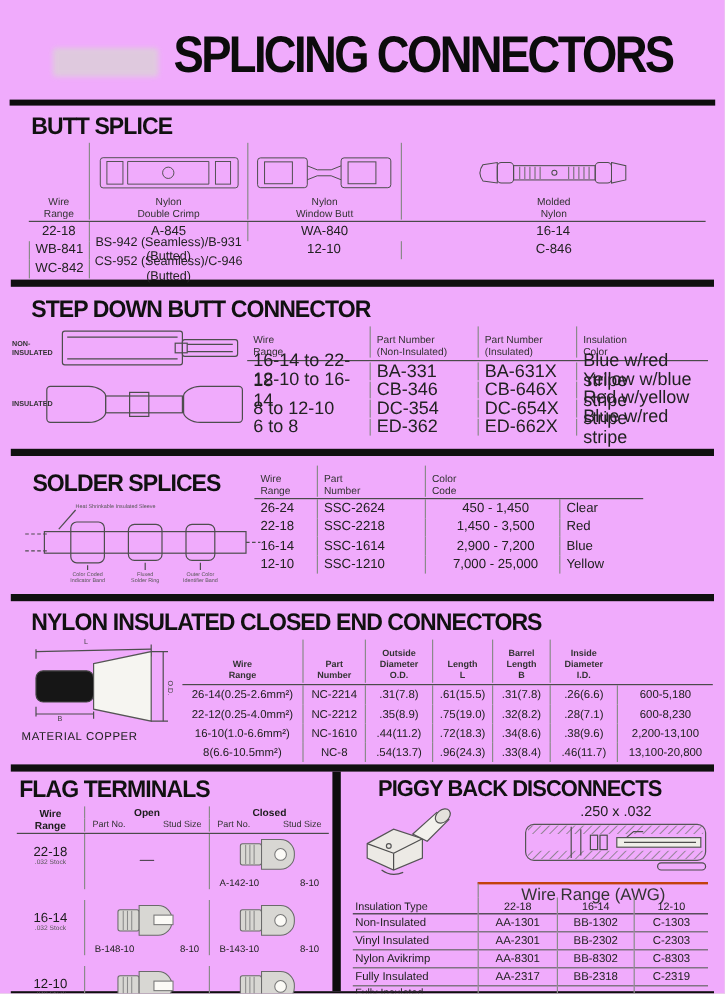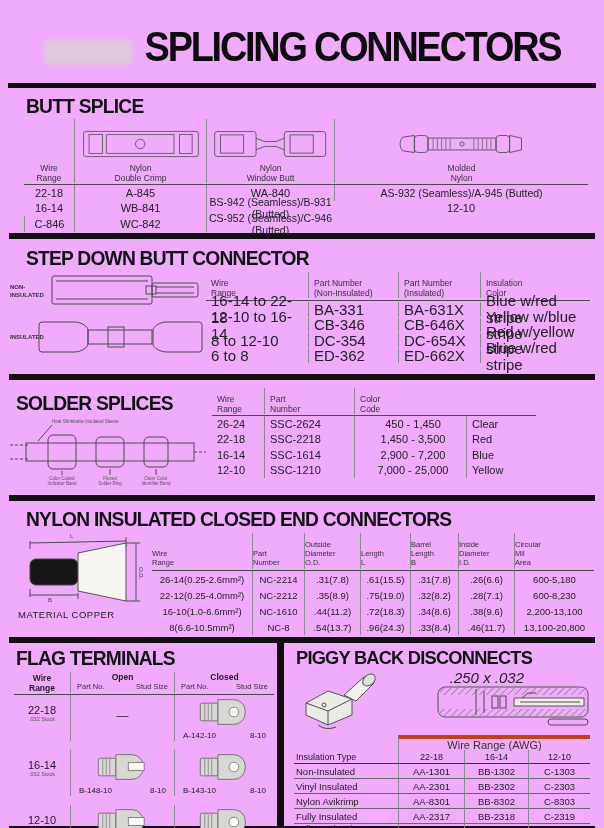--- a/index.html
+++ b/index.html
@@ -36,59 +36,59 @@
   #stepdown{height:127px;position:relative;}
   #stepdown .hd{margin:8px 0 2px 26px;}
   #sd-flex{display:flex;margin-left:10px;}
   #sd-illus{width:196px;position:relative;height:92px;}
   .tinylbl{font-size:6px;font-weight:bold;color:#333;line-height:1.25;white-space:pre-line;}
   #sd-table{display:grid;grid-template-columns:102px 90px 82px 110px;}
   #sd-table .chead{height:26px;padding-left:5px;}
   #sd-table .cell{height:14.5px;font-size:15px;padding-left:5px;}
   
   #solder{height:107px;position:relative;}
-  #sol-left{position:absolute;left:0;top:4px;width:210px;}
+  #sol-left{position:absolute;left:0;top:4px;width:210px;padding-left:11px;}
   #sol-left .hd{margin-left:16px;}
   #sol-diag{position:relative;width:200px;height:72px;margin-left:8px;}
   .microlbl{position:absolute;font-size:4.5px;color:#555;line-height:1.2;text-align:center;white-space:pre-line;}
   #sol-table{display:grid;grid-template-columns:52px 90px 112px 70px;margin:8px 0 0 212px;}
   #sol-table .chead{height:26px;padding-left:5px;}
   #sol-table .cell{height:15.5px;font-size:11px;padding-left:5px;}
   
   #closedend{height:129px;position:relative;}
   #closedend .hd{margin:7px 0 2px 26px;}
   #ce-flex{display:flex;}
   #ce-left{width:152px;position:relative;height:96px;}
   #ce-cap{position:absolute;left:18px;top:76px;font-size:9.5px;letter-spacing:.5px;color:#222;}
   .dim{position:absolute;font-size:6px;color:#444;}
   #ce-table{display:grid;grid-template-columns:100px 52px 56px 50px 48px 56px 80px;}
-  #ce-table .chead{height:34px;font-size:7.5px;justify-content:flex-end;padding-bottom:2px;}
+  #ce-table .chead{height:34px;text-align:center;font-size:7.5px;justify-content:flex-end;padding-bottom:2px;font-weight:bold;}
   #ce-table .cell{height:16px;font-size:9.5px;justify-content:center;text-align:center;}
   
   #bottom{display:flex;height:183px;}
   #flag{width:277px;position:relative;}
   #split{width:7px;background:#0d0d0d;}
-  #piggy{width:288px;position:relative;}
+  #piggy{width:288px;position:relative;padding-left:19px;}
   #flag .hd{margin:4px 0 2px 16px;}
   #fl-table{display:grid;grid-template-columns:56px 104px 100px;margin-left:14px;}
   #fl-table .g{font-size:8.5px;font-weight:bold;text-align:center;height:10px;}
   #fl-table .sub{display:flex;justify-content:space-between;padding:0 6px;font-size:7.5px;color:#333;height:11px;}
   #fl-table .wirehead{font-size:8.5px;font-weight:bold;text-align:center;line-height:1.2;}
   .fl-row{height:46px;position:relative;}
   .fl-wire{text-align:center;padding-top:9px;font-size:11px;}
   .fl-stock{font-size:5.5px;color:#555;}
   .fl-capt{display:flex;justify-content:space-between;padding:0 8px;font-size:8px;color:#222;position:absolute;bottom:1px;left:0;right:0;}
   .fl-img{position:absolute;top:2px;left:50%;transform:translateX(-50%);}
   .fl-dash{position:absolute;top:14px;left:0;right:0;text-align:center;font-size:12px;color:#333;}
   #piggy .hd{margin:4px 0 0 12px;font-size:19px;}
-  #pb-size{position:absolute;right:48px;top:26px;font-size:15px;color:#222;font-style:italic;}
+  #pb-size{position:absolute;right:48px;top:26px;font-size:12px;color:#222;}
   #pb-illus1{position:absolute;left:14px;top:24px;}
   #pb-illus2{position:absolute;left:152px;top:38px;}
   #pb-table{position:absolute;left:10px;top:92px;display:grid;grid-template-columns:104px 66px 64px 62px;}
-  #pb-table .span{grid-column:2/5;border-top:4px solid #c2410c;text-align:center;font-size:11px;color:#333;height:11px;}
+  #pb-table .span{grid-column:2/5;border-top:2px solid #c2410c;text-align:center;font-size:14px;color:#333;height:11px;}
   #pb-table .h{font-size:9px;color:#222;height:13px;display:flex;align-items:center;border-bottom:1.6px solid #333;}
   #pb-table .h.n{justify-content:center;}
   #pb-table .cell{font-size:9.5px;height:14px;}
   #pb-table .cell.last2{height:21px;font-size:8.8px;line-height:1.1;}
   #pb-table .rb{border-bottom:1px solid #666;}
   #pb-table .type{padding-left:2px;}
   svg{display:block;}
   .lineart{stroke:#4d4d4d;fill:none;stroke-width:1;}
   .fillgray{fill:#d8d7d3;stroke:#6a6a6a;stroke-width:1;}
 </style>
@@ -156,21 +156,20 @@
           <rect class="lineart" x="120" y="10" width="16" height="20" rx="4"></rect>
           <path class="lineart" d="M136,10 l14,3 v14 l-14,3 z"></path>
         </svg>
         <div class="lbl pre">Molded
 Nylon</div>
       </div>
       <div class="hrspan" style="grid-column:1/-1"></div>
       <div class="cell ctr">22-18</div>
       <div class="cell ctr vb">A-845</div>
       <div class="cell ctr vb">WA-840</div>
-      <div class="cell ctr vb molded">AS-932 (Seamless)/A-945 (Butted)</div>
       <div class="cell ctr">16-14</div>
       <div class="cell ctr vb">WB-841</div>
       <div class="cell ctr vb molded">BS-942 (Seamless)/B-931 (Butted)</div>
       <div class="cell ctr">12-10</div>
       <div class="cell ctr vb">C-846</div>
       <div class="cell ctr vb">WC-842</div>
       <div class="cell ctr vb molded">CS-952 (Seamless)/C-946 (Butted)</div>
     </div>
   </div>
 
@@ -317,23 +316,20 @@
 Diameter
 O.D.</div>
         <div class="chead pre vb">Length
 L</div>
         <div class="chead pre vb">Barrel
 Length
 B</div>
         <div class="chead pre vb">Inside
 Diameter
 I.D.</div>
-        <div class="chead pre vb">Circular
-Mil
-Area</div>
         <div class="hrspan" style="grid-column:1/-1"></div>
         <div class="cell">26-14(0.25-2.6mm²)</div>
         <div class="cell vb">NC-2214</div>
         <div class="cell vb">.31(7.8)</div>
         <div class="cell vb">.61(15.5)</div>
         <div class="cell vb">.31(7.8)</div>
         <div class="cell vb">.26(6.6)</div>
         <div class="cell vb">600-5,180</div>
         <div class="cell">22-12(0.25-4.0mm²)</div>
         <div class="cell vb">NC-2212</div>

